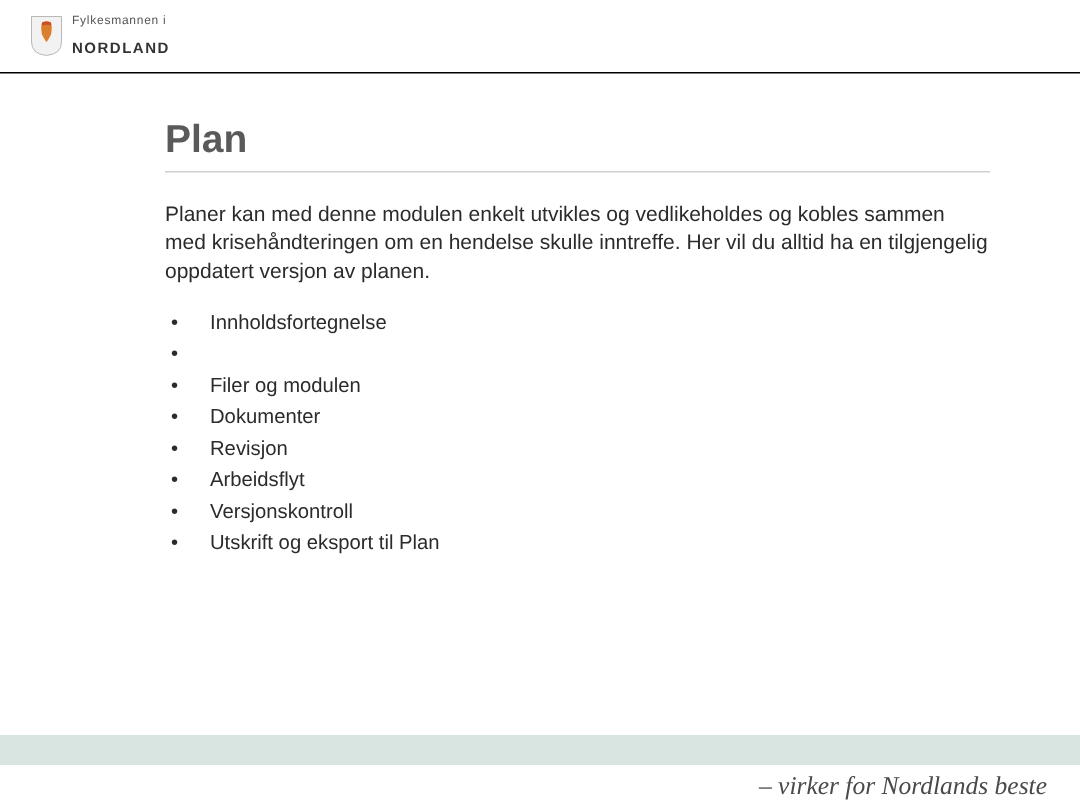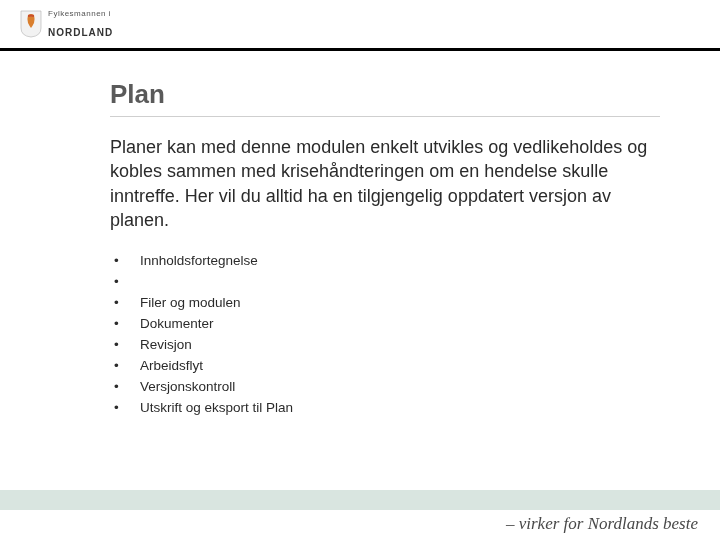--- a/index.html
+++ b/index.html
@@ -9,21 +9,21 @@
     height: 540px;
     font-family: Verdana, Geneva, sans-serif;
     background: #ffffff;
     color: #333;
     overflow: hidden;
     position: relative;
   }
   .header {
     position: relative;
     height: 48px;
-    border-bottom: 3px solid #000000;
+    border-bottom: 1px solid #000000;
     display: flex;
     align-items: center;
     padding-left: 20px;
   }
   .logo {
     display: flex;
     align-items: center;
     gap: 6px;
   }
   .crest {
@@ -56,21 +56,21 @@
     color: #5a5a5a;
     margin: 0 0 6px 0;
   }
   .title-underline {
     height: 1px;
     background: #cfcfcf;
     width: 100%;
     margin-bottom: 18px;
   }
   .body-text {
-    font-size: 18px;
+    font-size: 14px;
     line-height: 1.35;
     color: #2b2b2b;
   }
   ul.bullets {
     list-style: none;
     padding: 0;
     margin: 0;
   }
   ul.bullets li {
     font-size: 13.5px;

